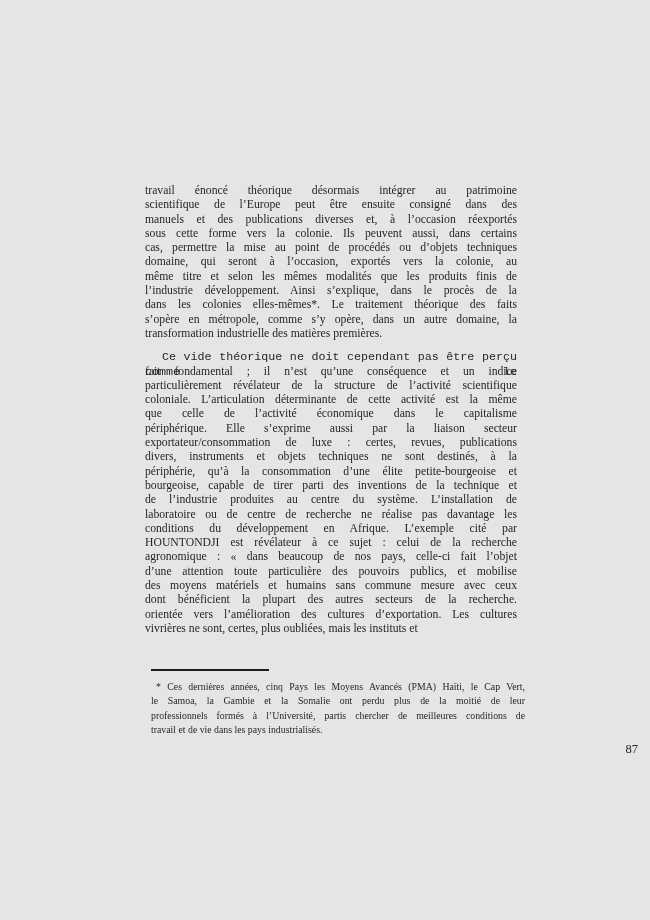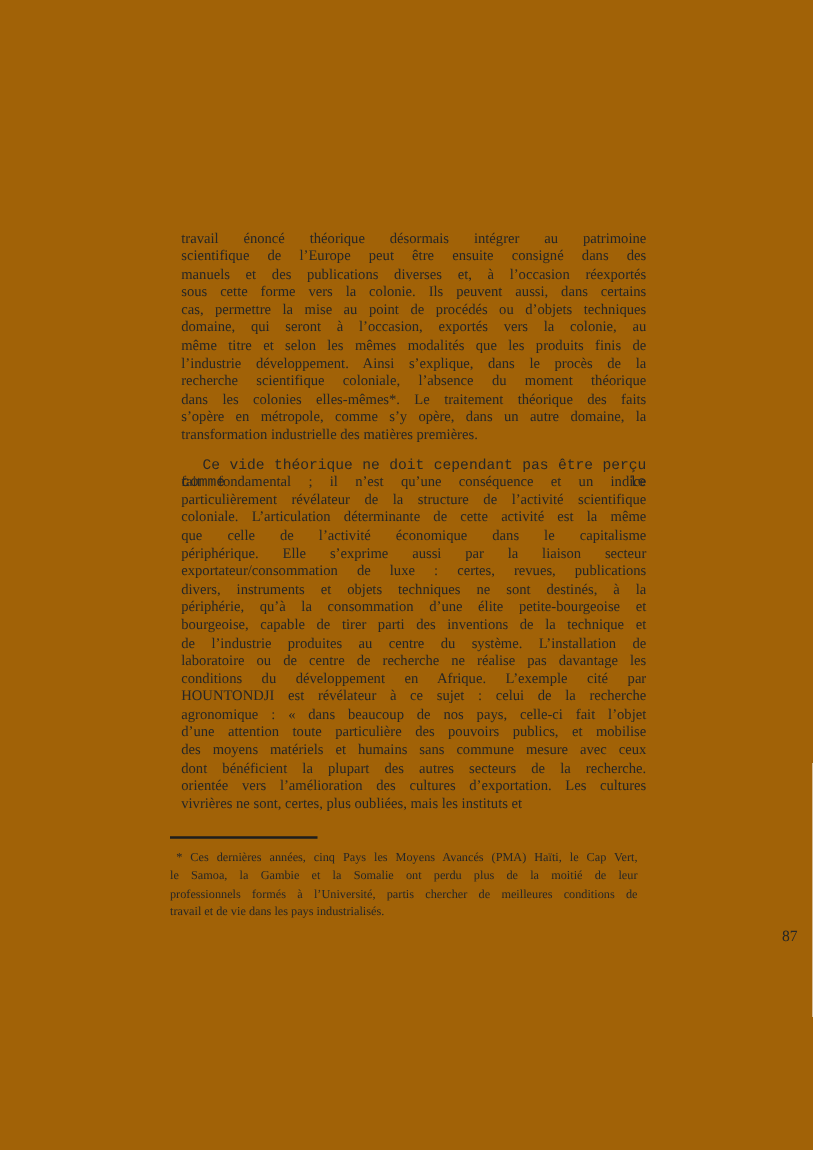--- a/index.html
+++ b/index.html
@@ -4,21 +4,21 @@
 <style>
   html, body {
     margin: 0;
     padding: 0;
     background: #ffffff;
   }
   .page {
     position: relative;
     width: 650px;
     height: 920px;
-    background: #a16207;
+    background: #e5e5e5;
     font-family: "Liberation Serif", "DejaVu Serif", serif;
     color: #262626;
     overflow: hidden;
   }
   .body-text {
     position: absolute;
     left: 145px;
     top: 184px;
     width: 372px;
     font-size: 11.7px;
@@ -32,21 +32,21 @@
     text-align: justify;
     text-align-last: justify;
     white-space: normal;
     hyphens: none;
   }
   .line.final {
     text-align-last: left;
   }
   .footnote {
     position: absolute;
-    left: 136px;
+    left: 151px;
     top: 669px;
     width: 374px;
   }
   .footnote-rule {
     width: 118px;
     height: 1.5px;
     background: #1e1e1e;
     margin-bottom: 9px;
   }
   .footnote-text {
@@ -73,21 +73,20 @@
   <div class="body-text">
     <div class="para">
         <div class="line">travail énoncé théorique désormais intégrer au patrimoine</div>
         <div class="line">scientifique de l’Europe peut être ensuite consigné dans des</div>
         <div class="line">manuels et des publications diverses et, à l’occasion réexportés</div>
         <div class="line">sous cette forme vers la colonie. Ils peuvent aussi, dans certains</div>
         <div class="line">cas, permettre la mise au point de procédés ou d’objets techniques</div>
         <div class="line">domaine, qui seront à l’occasion, exportés vers la colonie, au</div>
         <div class="line">même titre et selon les mêmes modalités que les produits finis de</div>
         <div class="line">l’industrie développement. Ainsi s’explique, dans le procès de la</div>
-        <div class="line">recherche scientifique coloniale, l’absence du moment théorique</div>
         <div class="line">dans les colonies elles-mêmes*. Le traitement théorique des faits</div>
         <div class="line">s’opère en métropole, comme s’y opère, dans un autre domaine, la</div>
         <div class="line final">transformation industrielle des matières premières.</div>
       </div>
     <div class="para indent">
         <div class="line">Ce vide théorique ne doit cependant pas être perçu comme le</div>
         <div class="line">fait fondamental ; il n’est qu’une conséquence et un indice</div>
         <div class="line">particulièrement révélateur de la structure de l’activité scientifique</div>
         <div class="line">coloniale. L’articulation déterminante de cette activité est la même</div>
         <div class="line">que celle de l’activité économique dans le capitalisme</div>

